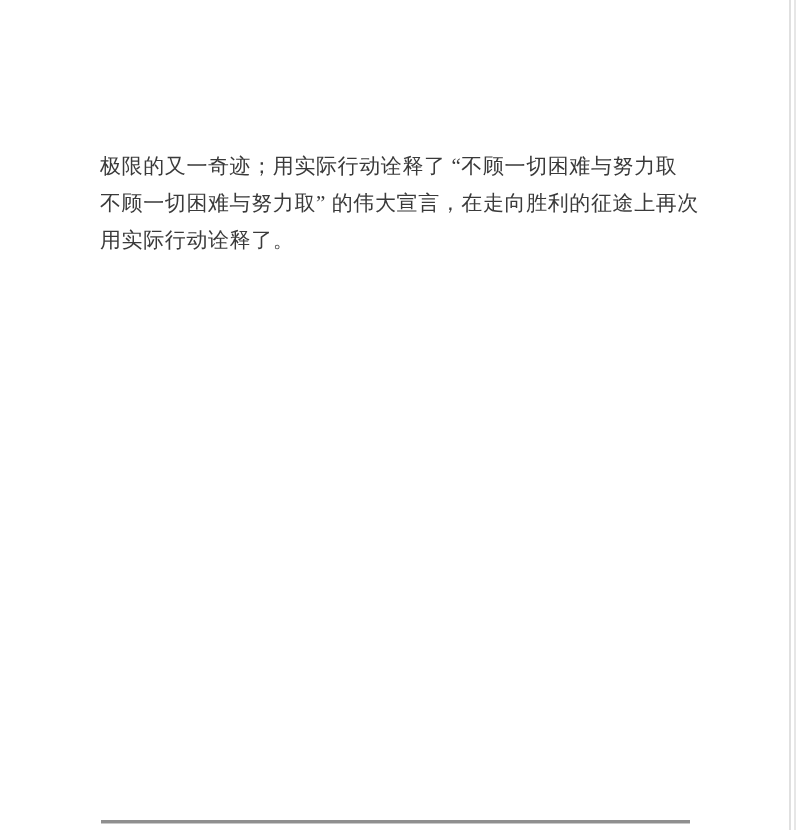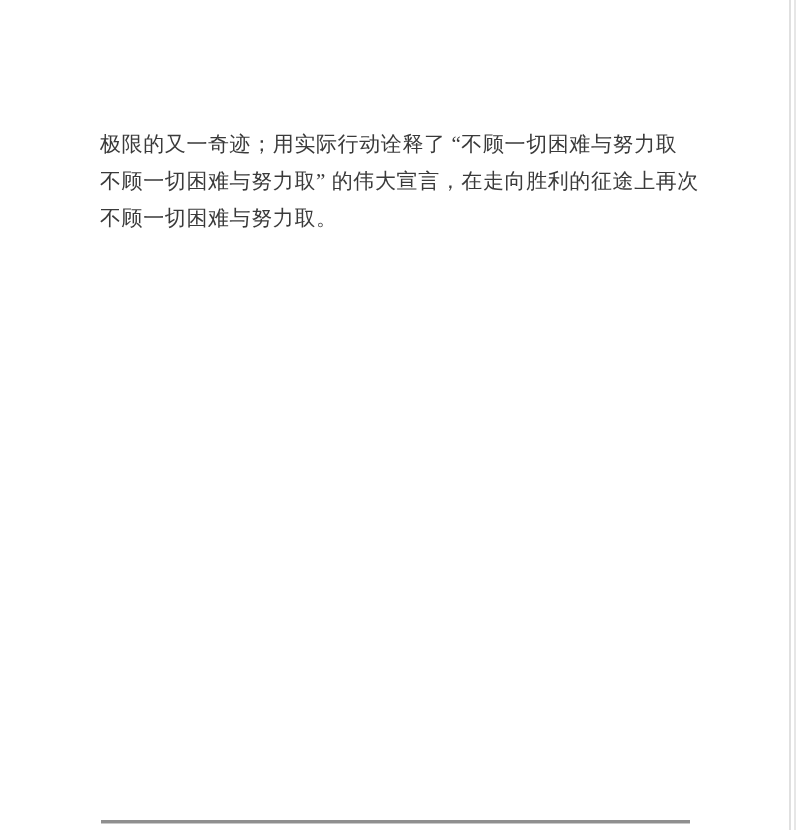--- a/index.html
+++ b/index.html
@@ -12,21 +12,21 @@
     width: 800px;
     height: 830px;
     background: var(--page-bg, #ffffff);
     overflow: hidden;
     font-family: "Liberation Serif", "DejaVu Serif", serif;
   }
   
   .paragraph {
     position: absolute;
     left: 100px;
-    top: 126px;
+    top: 148px;
     width: 600px;
   }
   .text-line {
     font-size: 21px;
     line-height: 37px;
     letter-spacing: 0.6px;
     color: var(--text-color, #3a3a3a);
     white-space: nowrap;
     font-weight: 400;
     
@@ -55,21 +55,21 @@
   .page-edge-line.outer { left: 794px; background: var(--edge-color-outer, #e6e6e6); }
 </style>
 </head>
 <body>
 
 <div id="viewport">
 
   <div class="paragraph">
     <div class="text-line">极限的又一奇迹；用实际行动诠释了 “不顾一切困难与努力取</div>
     <div class="text-line">不顾一切困难与努力取” 的伟大宣言，在走向胜利的征途上再次</div>
-    <div class="text-line">不顾一切困难与努力取。</div>
+    <div class="text-line">用实际行动诠释了。</div>
   </div>
 
   <div class="footer-rule"></div>
 
   <div class="page-edge-line inner"></div>
   <div class="page-edge-line outer"></div>
 
 </div>
 
 </body></html>

